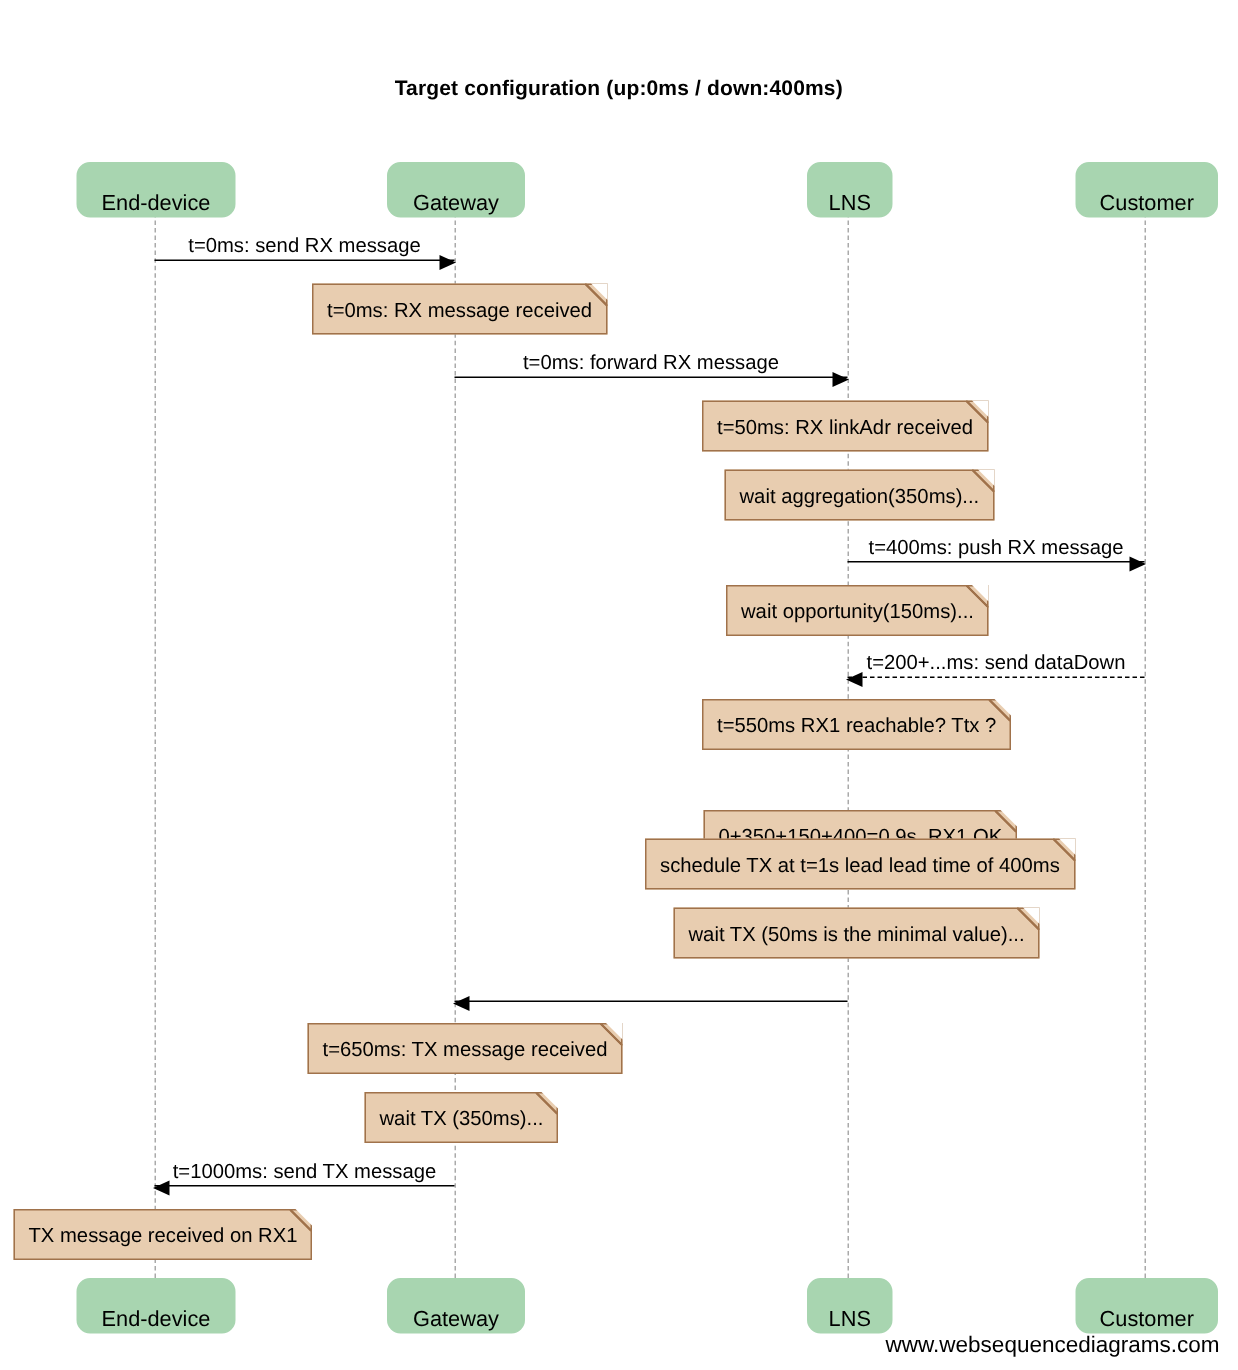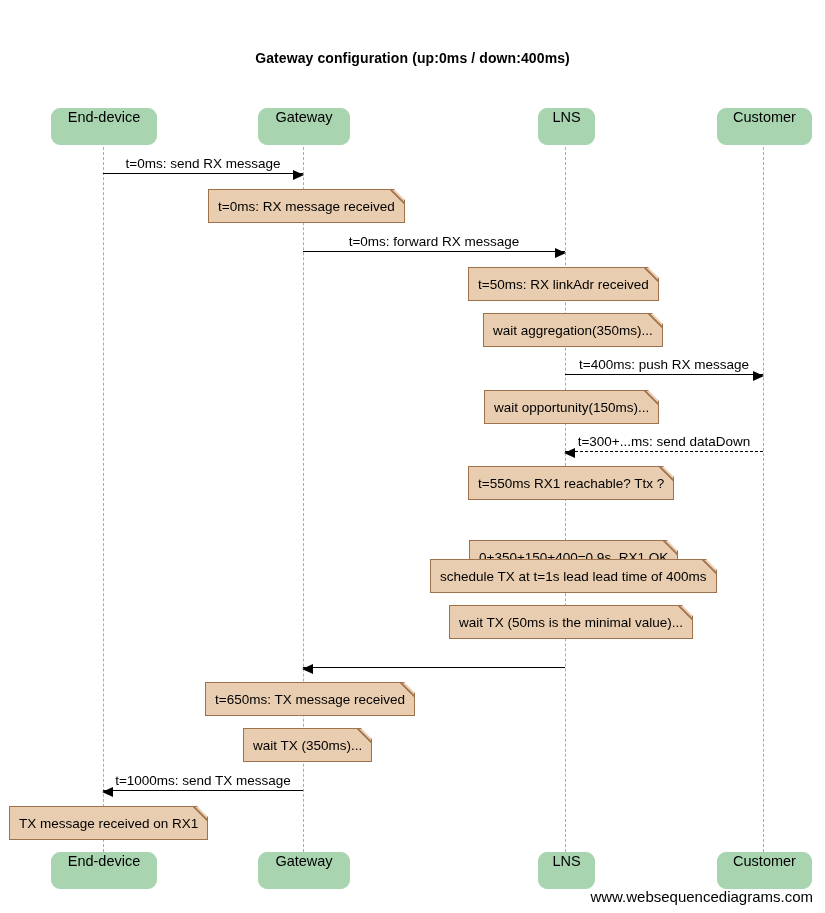--- a/index.html
+++ b/index.html
@@ -19,21 +19,21 @@
   .title.t2{top:50px;}
 
   .lifeline{
     position:absolute;width:0;border-left:1px dashed #aaaaaa;
     top:142px;height:710px;
   }
 
   .actor{
     position:absolute;height:35px;border-radius:9px;
     background:#a8d5b0;border:1px solid #a8d5b0;
-    display:flex;align-items:flex-start;justify-content:center;
+    display:flex;align-items:flex-end;justify-content:center;
     font-size:14.5px;color:#000;white-space:nowrap;
   }
 
   
   .note{
     position:absolute;
     background:#e8cdb0;
     border:1px solid #a0724b;
     box-sizing:border-box;
     height:30px;
@@ -80,21 +80,21 @@
   .footer{
     position:absolute;right:12px;bottom:8px;
     font-size:15px;color:#000;white-space:nowrap;
   }
 </style>
 </head>
 <body>
 
 <div id="stage">
 
-  <div class="title t2">Gateway configuration (up:0ms / down:400ms)</div>
+  <div class="title t2">Target configuration (up:0ms / down:400ms)</div>
 
   <div class="lifeline" style="left:103px"></div>
   <div class="lifeline" style="left:303px"></div>
   <div class="lifeline" style="left:565px"></div>
   <div class="lifeline" style="left:763px"></div>
 
   <div class="actor" style="left:51px;top:108px;width:104px">
       <span>End-device</span>
     </div>
   <div class="actor" style="left:258px;top:108px;width:90px">
@@ -132,21 +132,21 @@
     <div class="head"></div>
   </div>
 
   <div class="msg right" style="left:565px;top:353px;width:198px">
     <div class="label">t=400ms: push RX message</div>
     <div class="line"></div>
     <div class="head"></div>
   </div>
 
   <div class="msg left dashed" style="left:565px;top:430px;width:198px">
-    <div class="label">t=300+...ms: send dataDown</div>
+    <div class="label">t=200+...ms: send dataDown</div>
     <div class="line"></div>
     <div class="head"></div>
   </div>
 
   <div class="msg left" style="left:303px;top:646px;width:262px">
     <div class="line"></div>
     <div class="head"></div>
   </div>
 
   <div class="msg left" style="left:103px;top:769px;width:200px">

